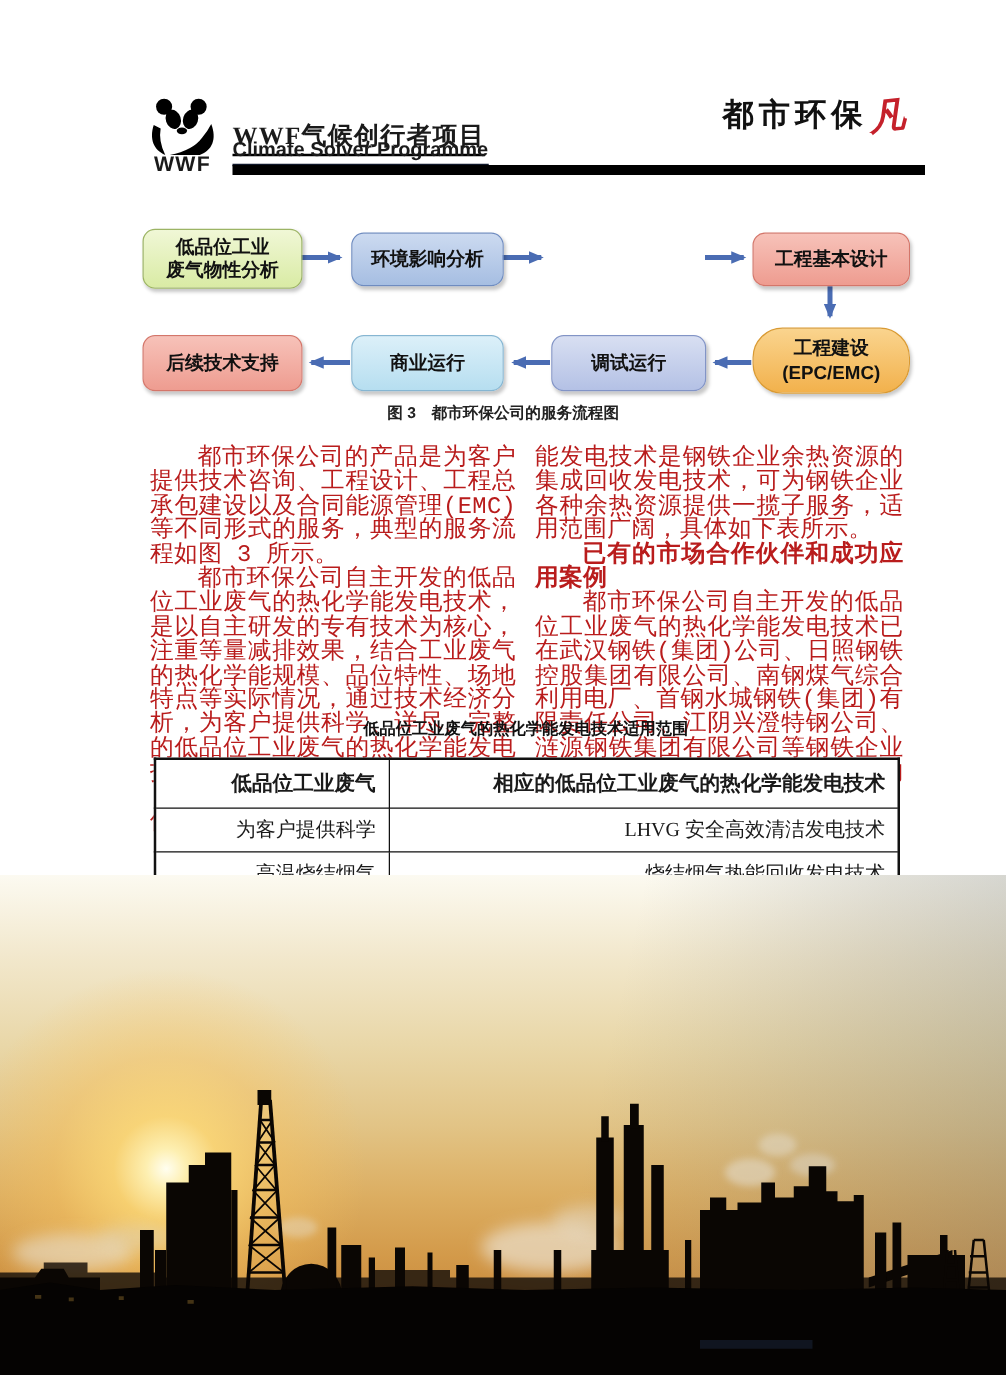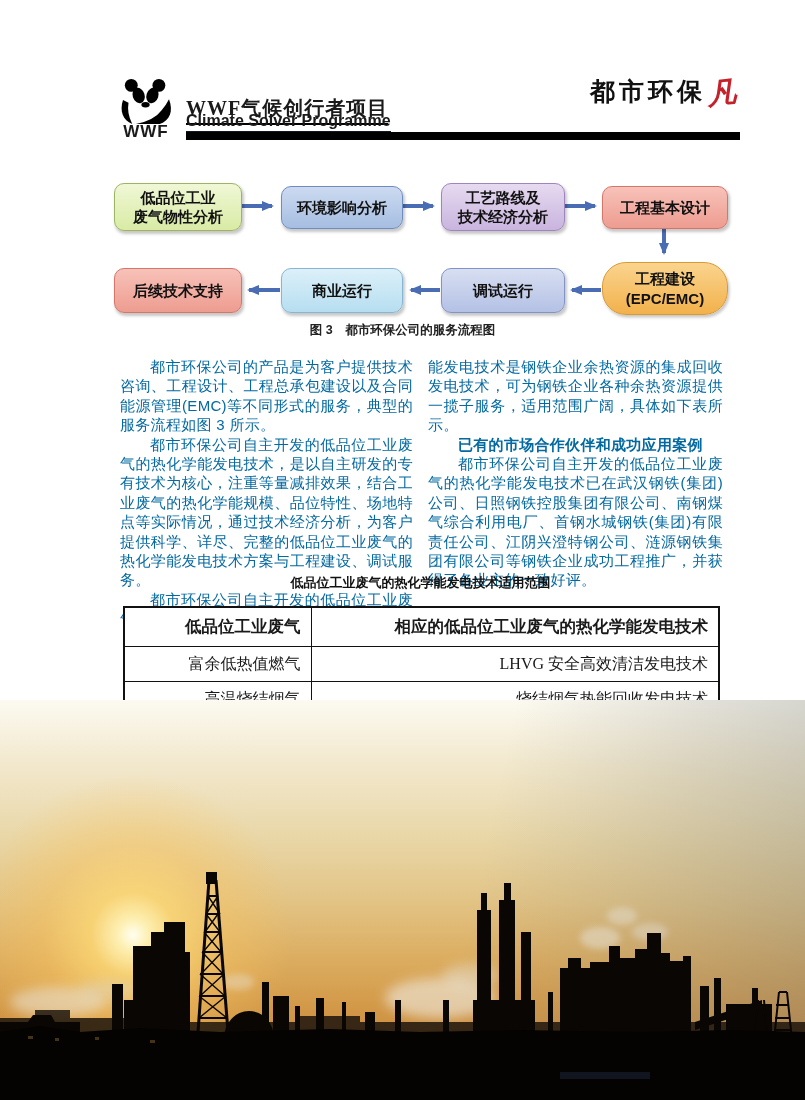--- a/index.html
+++ b/index.html
@@ -10,35 +10,35 @@
   
   .panda-box{left:114px;top:78px;width:64px;height:68px;text-align:center;}
   .panda-box svg{display:block;margin:0 auto;}
   .wwf-word{font-family:"Liberation Sans",sans-serif;font-weight:bold;font-size:17px;letter-spacing:1px;margin-top:-2px;text-align:center;}
   .prog-zh{left:186px;top:95px;font-family:"Liberation Serif","DejaVu Serif",serif;
            font-weight:bold;font-size:20px;letter-spacing:1px;border-bottom:2px solid #000;padding-bottom:1px;}
   .prog-en{left:186px;top:112px;font-family:"Liberation Sans",sans-serif;font-weight:bold;
            font-size:16px;border-bottom:2px solid #0f172a;padding-bottom:1px;letter-spacing:0px;}
   .hdr-bar{left:186px;top:132px;width:554px;height:8px;background:#000;}
   .brand{left:578px;top:74px;width:170px;height:40px;white-space:nowrap;}
-  .brand-name{font-weight:bold;font-size:25px;letter-spacing:4px;color:#111;margin-left:12px;}
+  .brand-name{font-weight:bold;font-size:25px;letter-spacing:4px;color:#111;}
   .brand-mark{display:inline-block;font-family:"Liberation Serif","DejaVu Serif",serif;
               font-weight:bold;font-style:italic;font-size:29px;color:#c5212b;
               transform:rotate(-6deg);margin-left:1px;vertical-align:-3px;}
 
   
   .fc-box{display:flex;align-items:center;justify-content:center;text-align:center;
           border:1.5px solid #888;border-radius:10px;font-weight:bold;font-size:15px;
           line-height:1.3;box-shadow:1.5px 2.5px 3px rgba(0,0,0,0.22);color:#111;}
   .fc-box span{white-space:pre-line;}
   .fc-caption{left:0;top:322px;width:805px;text-align:center;font-weight:bold;font-size:12.5px;color:#222;}
   .fc-svg{left:0;top:0;pointer-events:none;}
 
   
-  .col{font-size:15px;line-height:19.4px;text-align:justify;letter-spacing:0.3px;color:#0369a1;}
+  .col{font-size:19px;line-height:19.4px;text-align:justify;letter-spacing:0.3px;color:#b91c1c;font-family:Liberation Mono, monospace;}
   .col p{margin:0;text-indent:2em;}
   .col p.noindent{text-indent:0;}
   .col p.subhead{font-weight:bold;}
   .col-left{left:120px;top:357px;width:293px;}
   .col-right{left:428px;top:357px;width:295px;}
 
   
   .tbl-title{left:123px;top:574px;width:595px;text-align:center;font-weight:bold;font-size:13px;color:#111;}
   .apptable{left:123px;top:606px;}
   table.rng{border-collapse:collapse;table-layout:fixed;width:595px;background:#fff;
@@ -103,24 +103,20 @@
     </g>
   </svg>
 
   <div class="abs fc-box" style="left: 114px; top: 183px; width: 126px; height: 46px; background: linear-gradient(rgb(240, 247, 214), rgb(217, 235, 164)); border-color: rgb(156, 180, 100);">
     <span>低品位工业
 废气物性分析</span>
     </div>
   <div class="abs fc-box" style="left: 281px; top: 186px; width: 120px; height: 41px; background: linear-gradient(rgb(204, 218, 240), rgb(166, 190, 226)); border-color: rgb(111, 140, 192);">
     <span>环境影响分析</span>
     </div>
-  <div class="abs fc-box" style="left: 441px; top: 183px; width: 122px; height: 46px; background: linear-gradient(rgb(230, 218, 240), rgb(201, 180, 222)); border-color: rgb(159, 132, 191);">
-    <span>工艺路线及
-技术经济分析</span>
-    </div>
   <div class="abs fc-box" style="left: 602px; top: 186px; width: 124px; height: 41px; background: linear-gradient(rgb(247, 194, 185), rgb(238, 156, 144)); border-color: rgb(212, 118, 106);">
     <span>工程基本设计</span>
     </div>
 
   <div class="abs fc-box" style="left: 114px; top: 268px; width: 126px; height: 43px; background: linear-gradient(rgb(247, 194, 185), rgb(238, 156, 144)); border-color: rgb(212, 118, 106);">
     <span>后续技术支持</span>
     </div>
   <div class="abs fc-box" style="left: 281px; top: 268px; width: 120px; height: 43px; background: linear-gradient(rgb(220, 240, 249), rgb(182, 222, 240)); border-color: rgb(134, 182, 210);">
     <span>商业运行</span>
     </div>
@@ -151,21 +147,21 @@
       <colgroup>
           <col style="width:187px">
           <col style="width:408px">
         </colgroup>
       <tbody>
           <tr>
         <th>低品位工业废气</th>
         <th>相应的低品位工业废气的热化学能发电技术</th>
       </tr>
       <tr>
-        <td>富余低热值燃气</td>
+        <td>为客户提供科学</td>
         <td>LHVG 安全高效清洁发电技术</td>
       </tr>
       <tr>
         <td>高温烧结烟气</td>
         <td>烧结烟气热能回收发电技术</td>
       </tr>
     </tbody>
       </table>
   </div>
 

